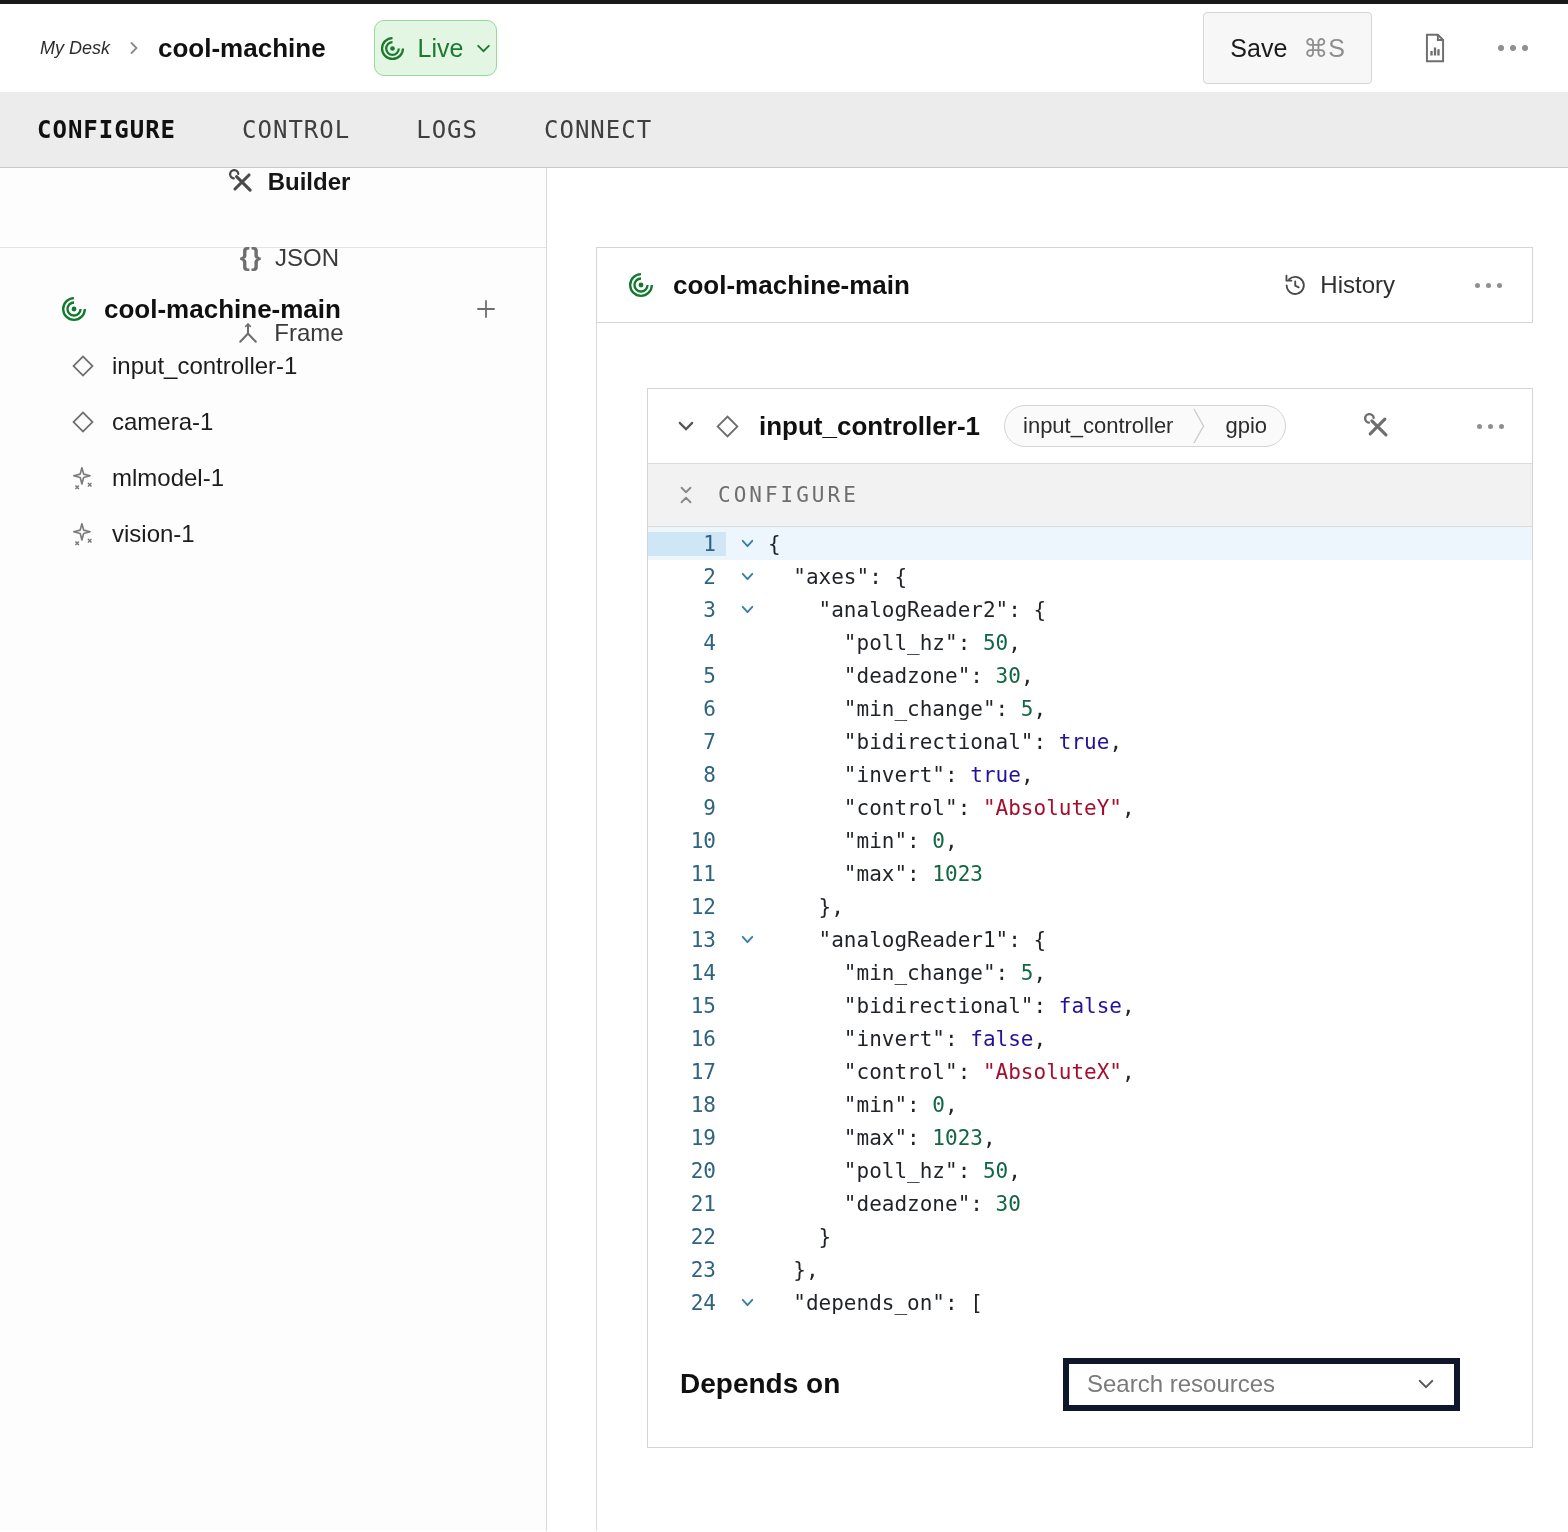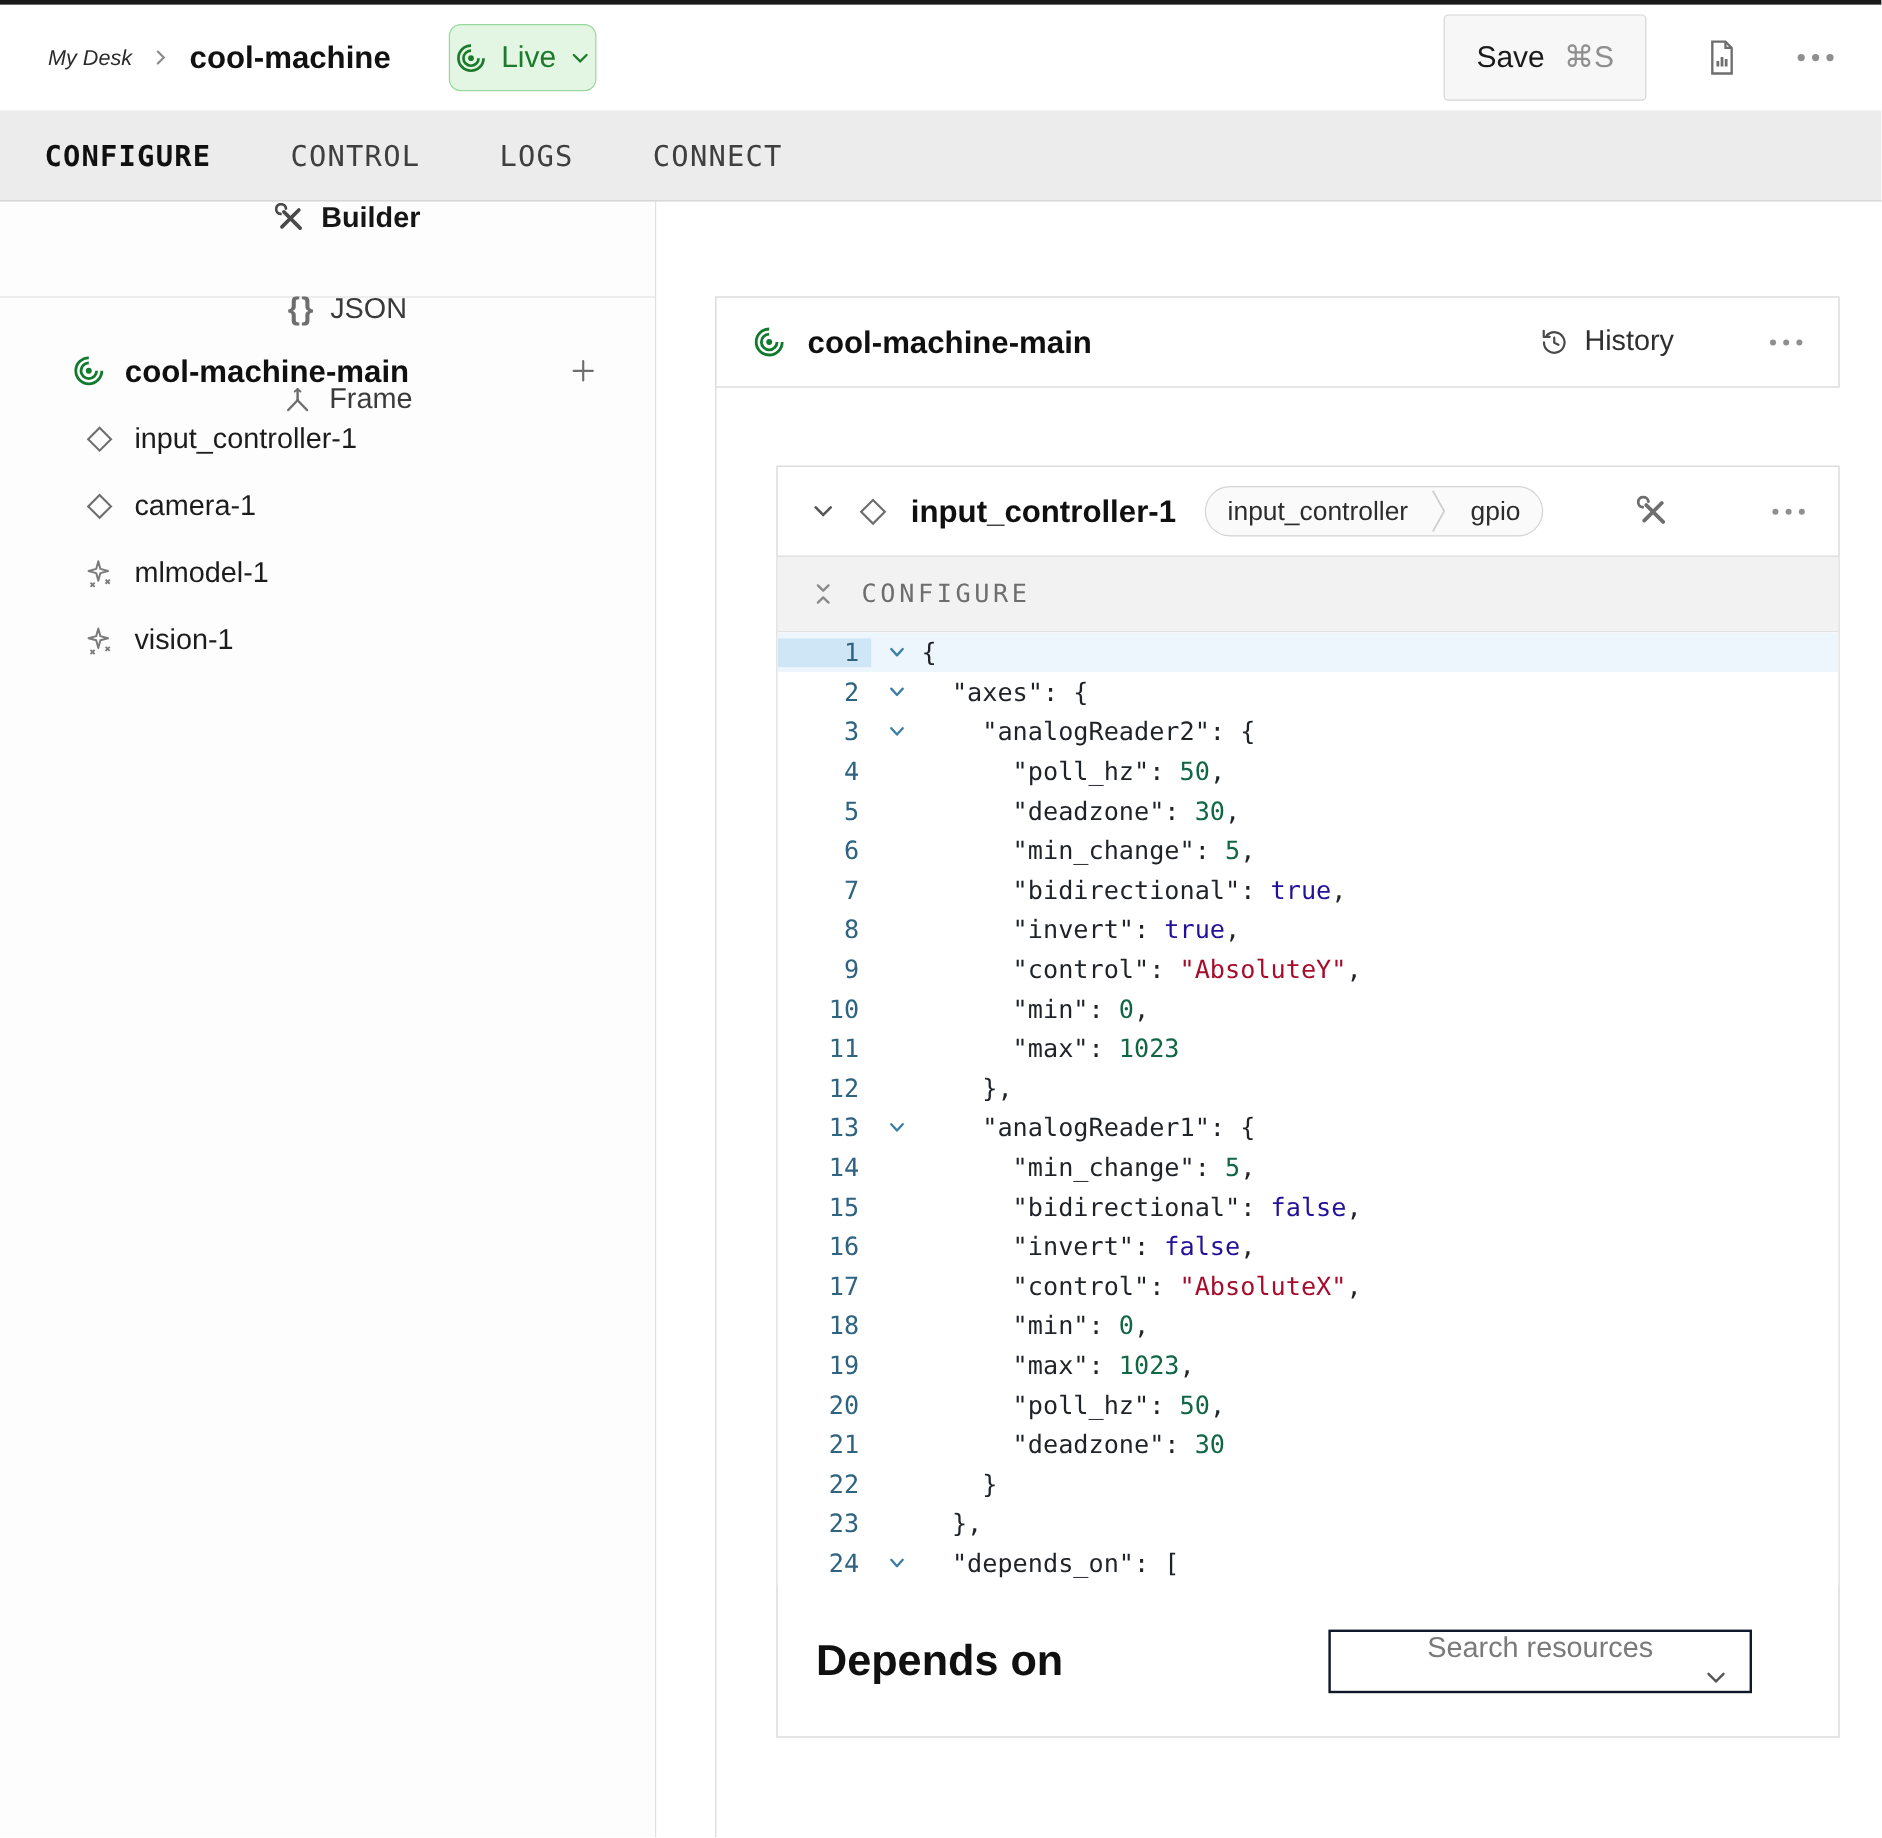--- a/index.html
+++ b/index.html
@@ -71,22 +71,22 @@
   .foldcol { width:42px; flex-shrink:0; display:flex; justify-content:center; align-items:center; cursor:pointer; }
   .codetext { font-family:"DejaVu Sans Mono", monospace; font-size:21px; white-space:pre; color:#1f2328; }
   .tk-punc { color:#1f2328; }
   .tk-key  { color:#1f2328; }
   .tk-num  { color:#116644; }
   .tk-bool { color:#221199; }
   .tk-str  { color:#a60d2c; }
 
   
   .depends { height:126px; display:flex; align-items:center; padding:0 72px 0 32px; }
-  .depends-label { font-size:36px; font-weight:bold; color:#101010; }
-  .resource-select { margin-left:auto; width:353px; height:53px; border:2px solid #0f172a; background:#fff; display:flex; align-items:center; padding:0 18px; cursor:pointer;flex-direction:column; }
+  .depends-label { font-size:28px; font-weight:bold; color:#101010; }
+  .resource-select { margin-left:auto; width:397px; height:53px; border:6px solid #0f172a; background:#fff; display:flex; align-items:center; padding:0 18px; cursor:pointer; }
   .resource-placeholder { font-size:24px; color:#7a7a7a; }
   .resource-select svg { margin-left:auto; }
 
   svg { display:block; }
 </style>
 </head>
 <body>
 
 <div class="top-strip"></div>
 

